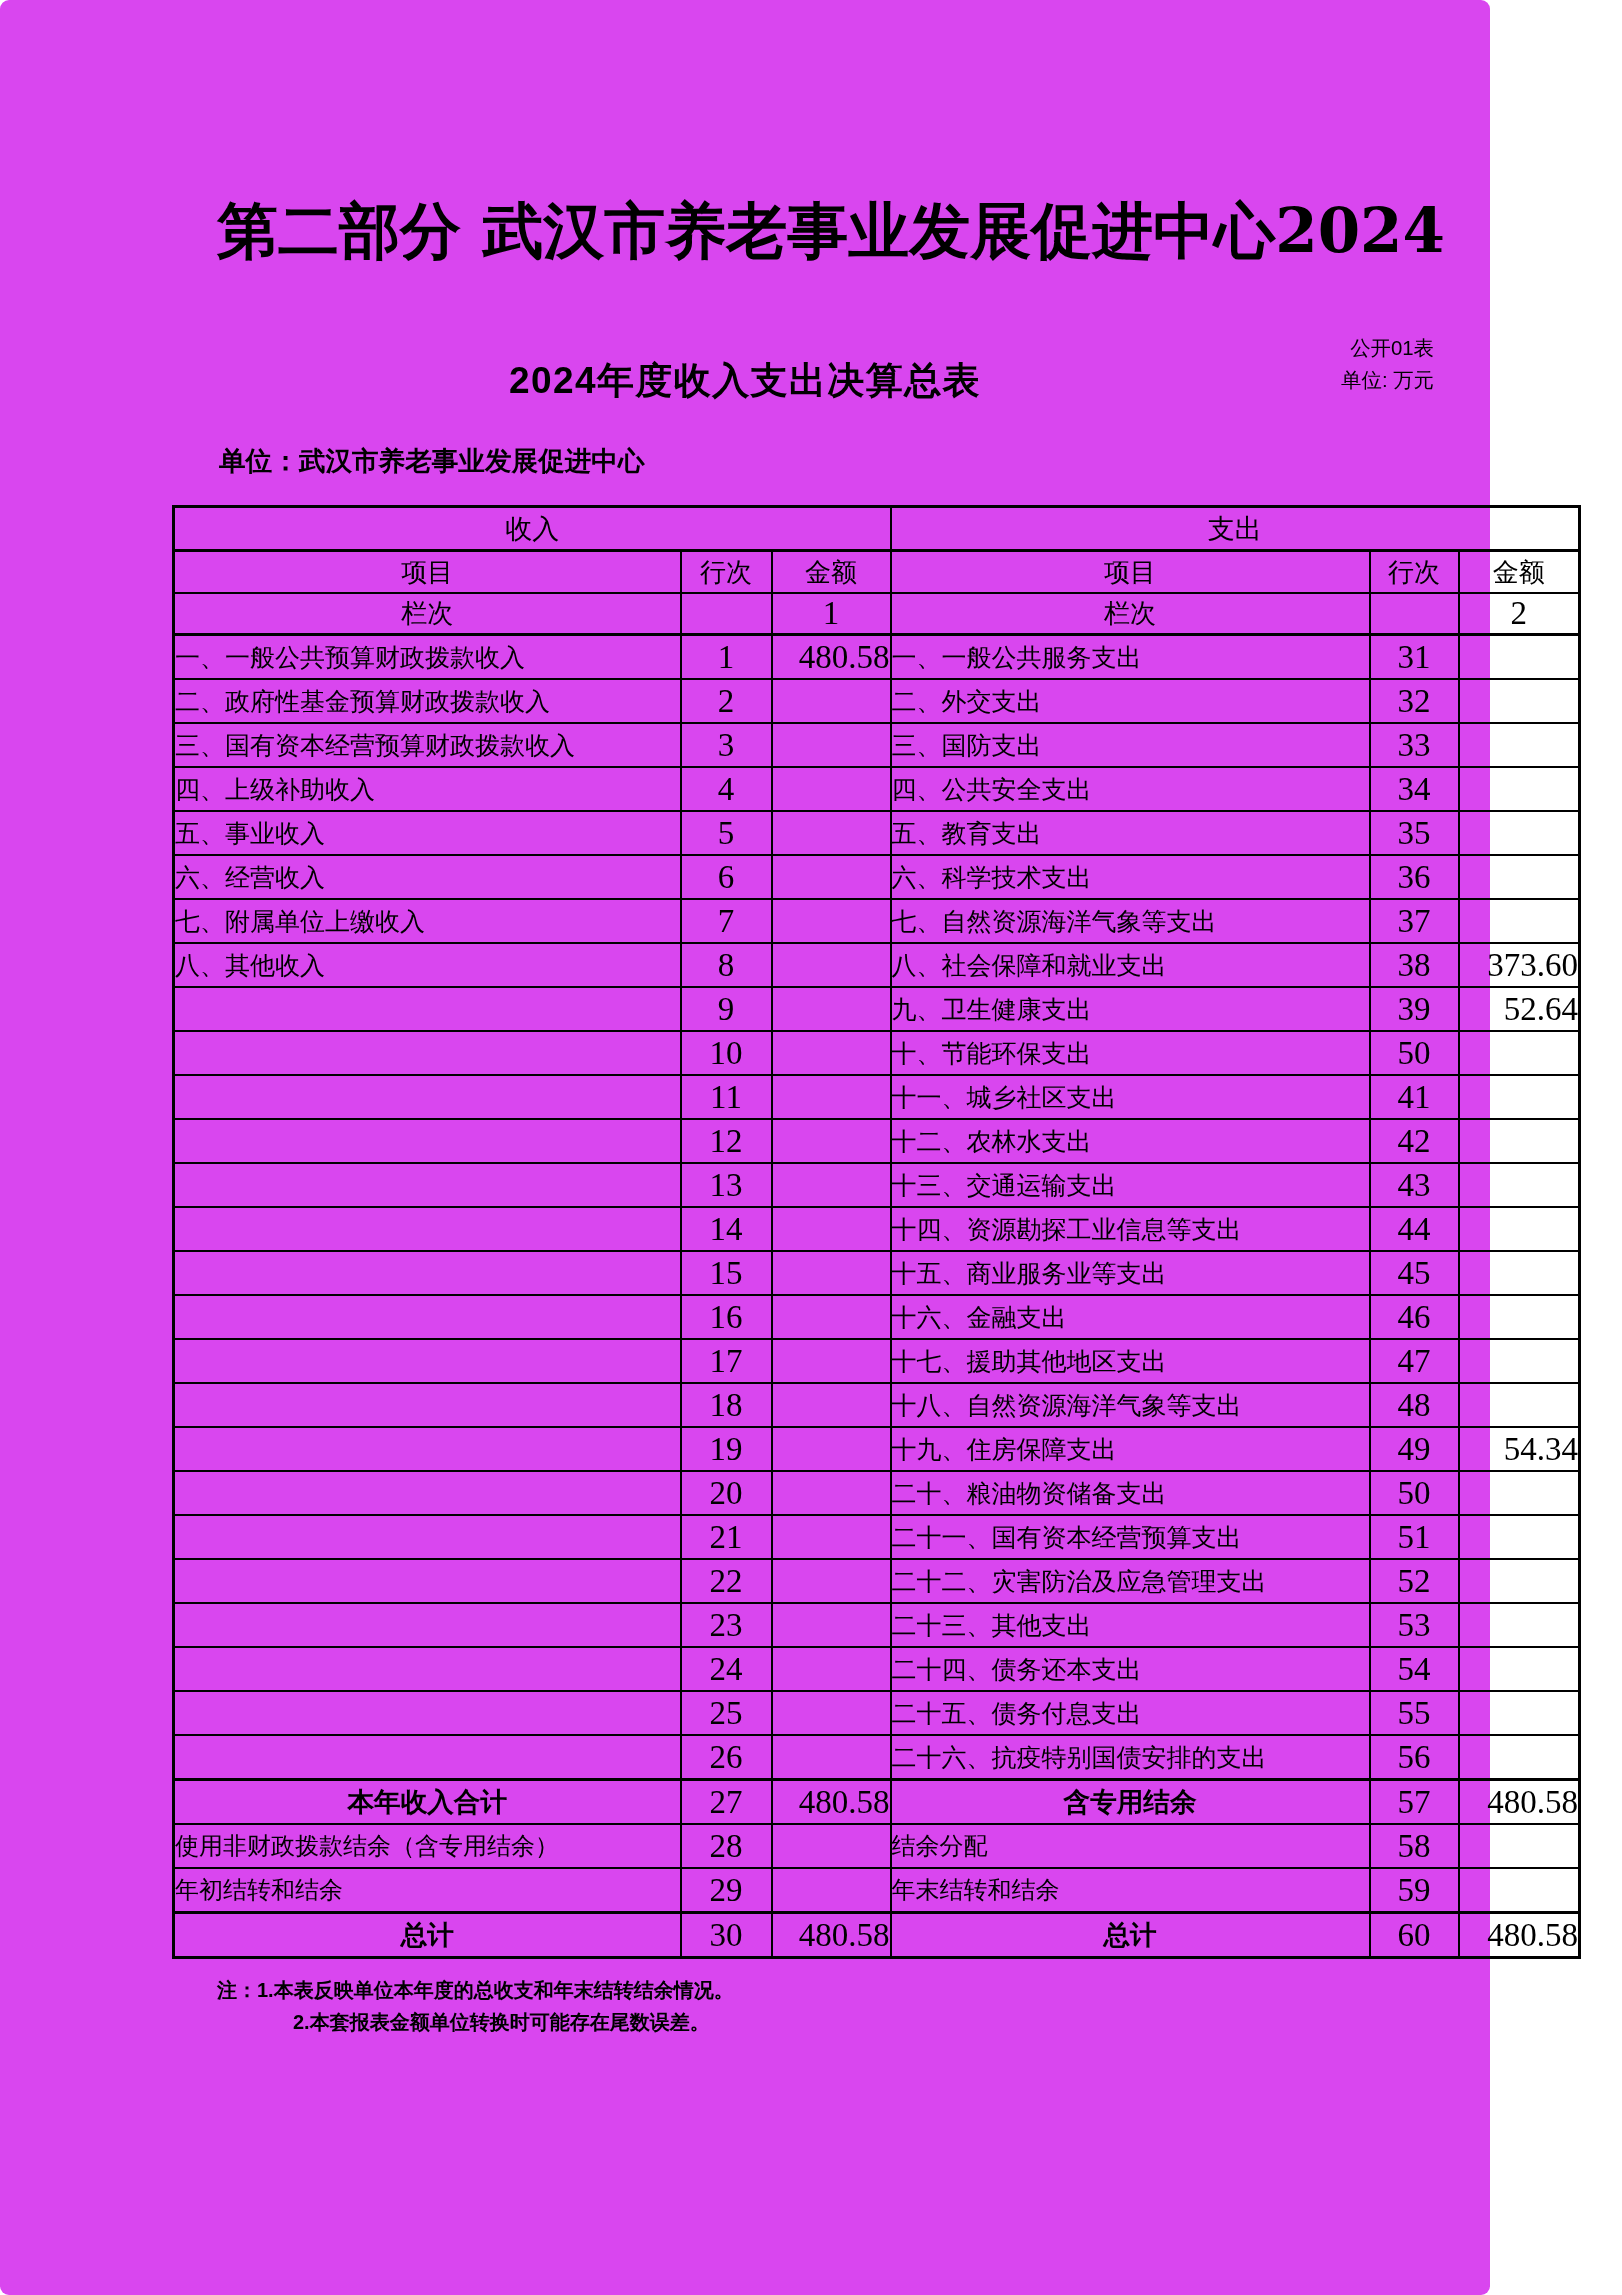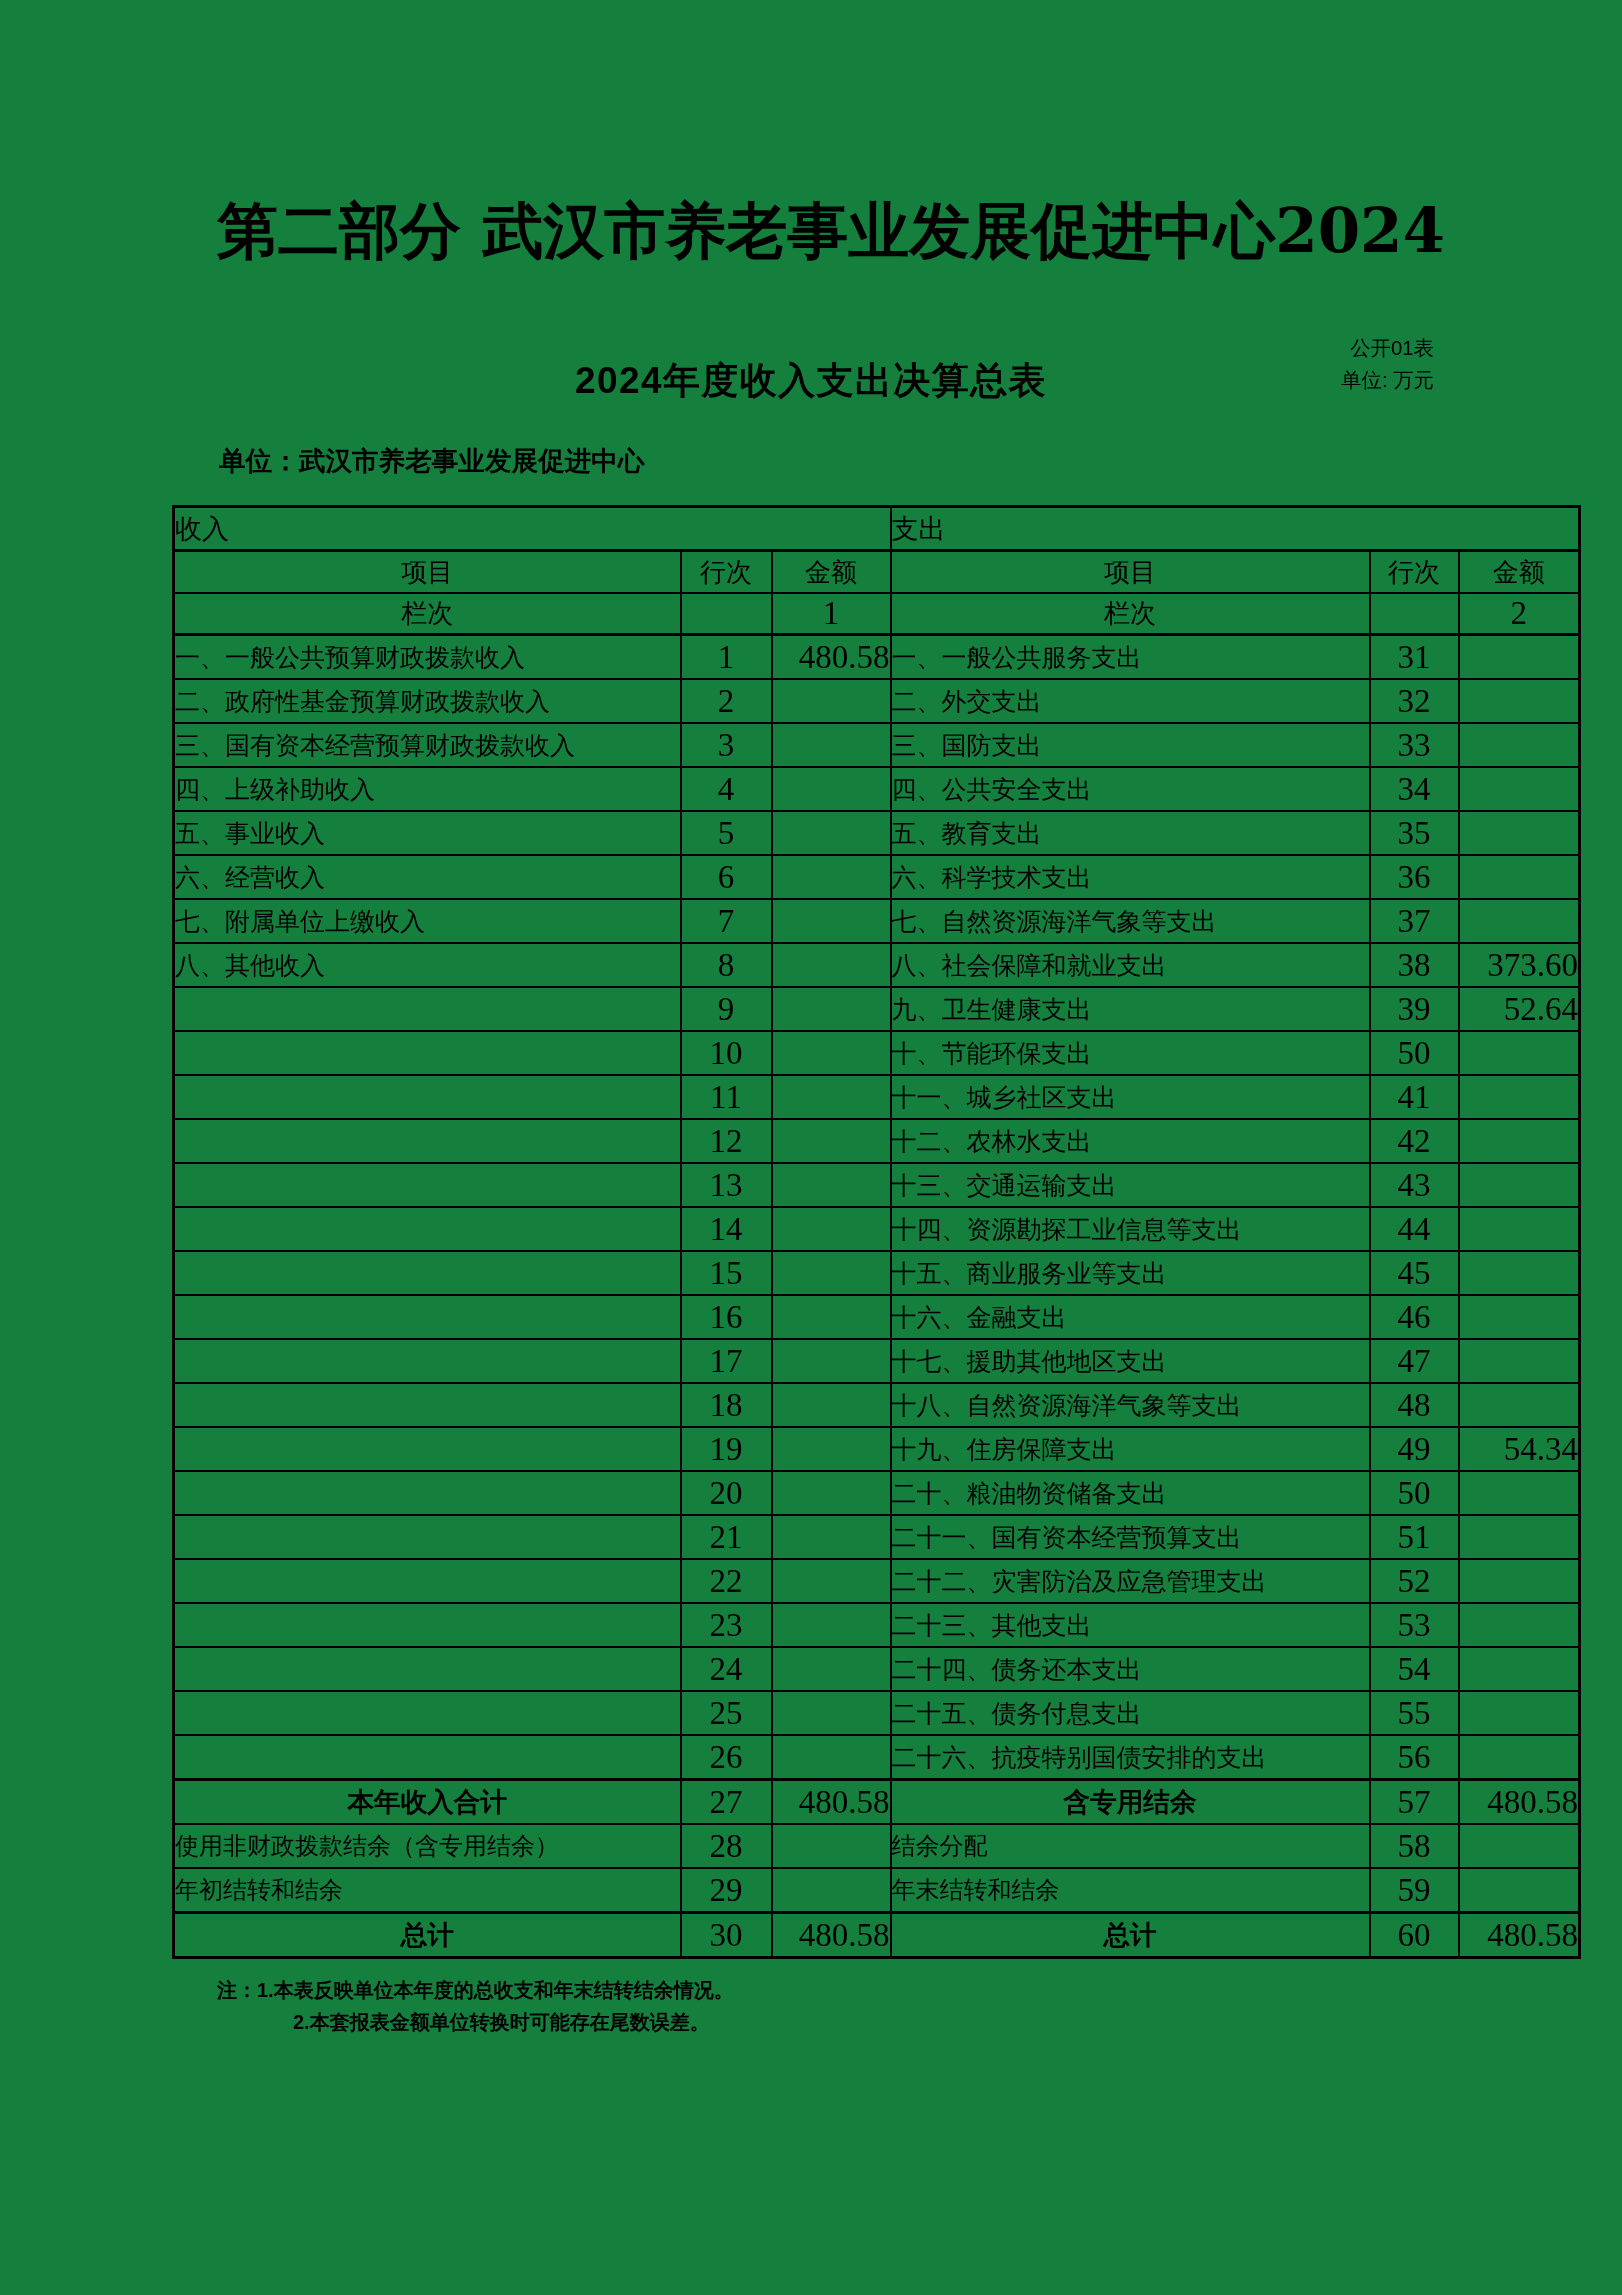--- a/index.html
+++ b/index.html
@@ -3,21 +3,21 @@
 <meta charset="utf-8">
 <style>
   html, body { margin: 0; padding: 0; background: #ffffff; }
   body {
     width: 1622px; height: 2295px;
     font-family: "Liberation Serif", serif;
     color: #000;
     position: relative;
     overflow: hidden;
   }
-  .page { position: relative; width: 1622px; height: 2295px; background: #15803d; }
+  .page { position: relative; width: 1490px; height: 2295px; background: #d946ef; border-radius: 9px; }
 
   
   .main-title {
     padding-top: 192px;
     font-family: "DejaVu Serif", serif;
     font-weight: bold;
     font-size: 61px;
     line-height: 77px;
     white-space: nowrap;
   }
@@ -58,21 +58,21 @@
     width: 1405px;
     border: 3.4px solid #000;
   }
   table.acct td {
     border: 2px solid #000;
     padding: 0;
     overflow: hidden;
     white-space: nowrap;
     vertical-align: middle;
   }
-  tr.hdr-span td { height: 41px; border-bottom-width: 3.4px; font-size: 27px; }
+  tr.hdr-span td { height: 41px; border-bottom-width: 3.4px; font-size: 27px; text-align: center; }
   tr.hdr-cols td { height: 40px; border-bottom-width: 2.7px; font-size: 26px; text-align: center; }
   tr.bar-row  td { height: 39px; border-bottom-width: 3.4px; font-size: 26px; text-align: center; }
   tr.bar-row  td.c-num { font-size: 33px; }
 
   tbody tr.data-row td { height: 42px; }
   tbody tr.sum-row  td { height: 42px; }
   tr.thick-top td { border-top-width: 3.4px; }
 
   td.c-item {
     text-align: left;

